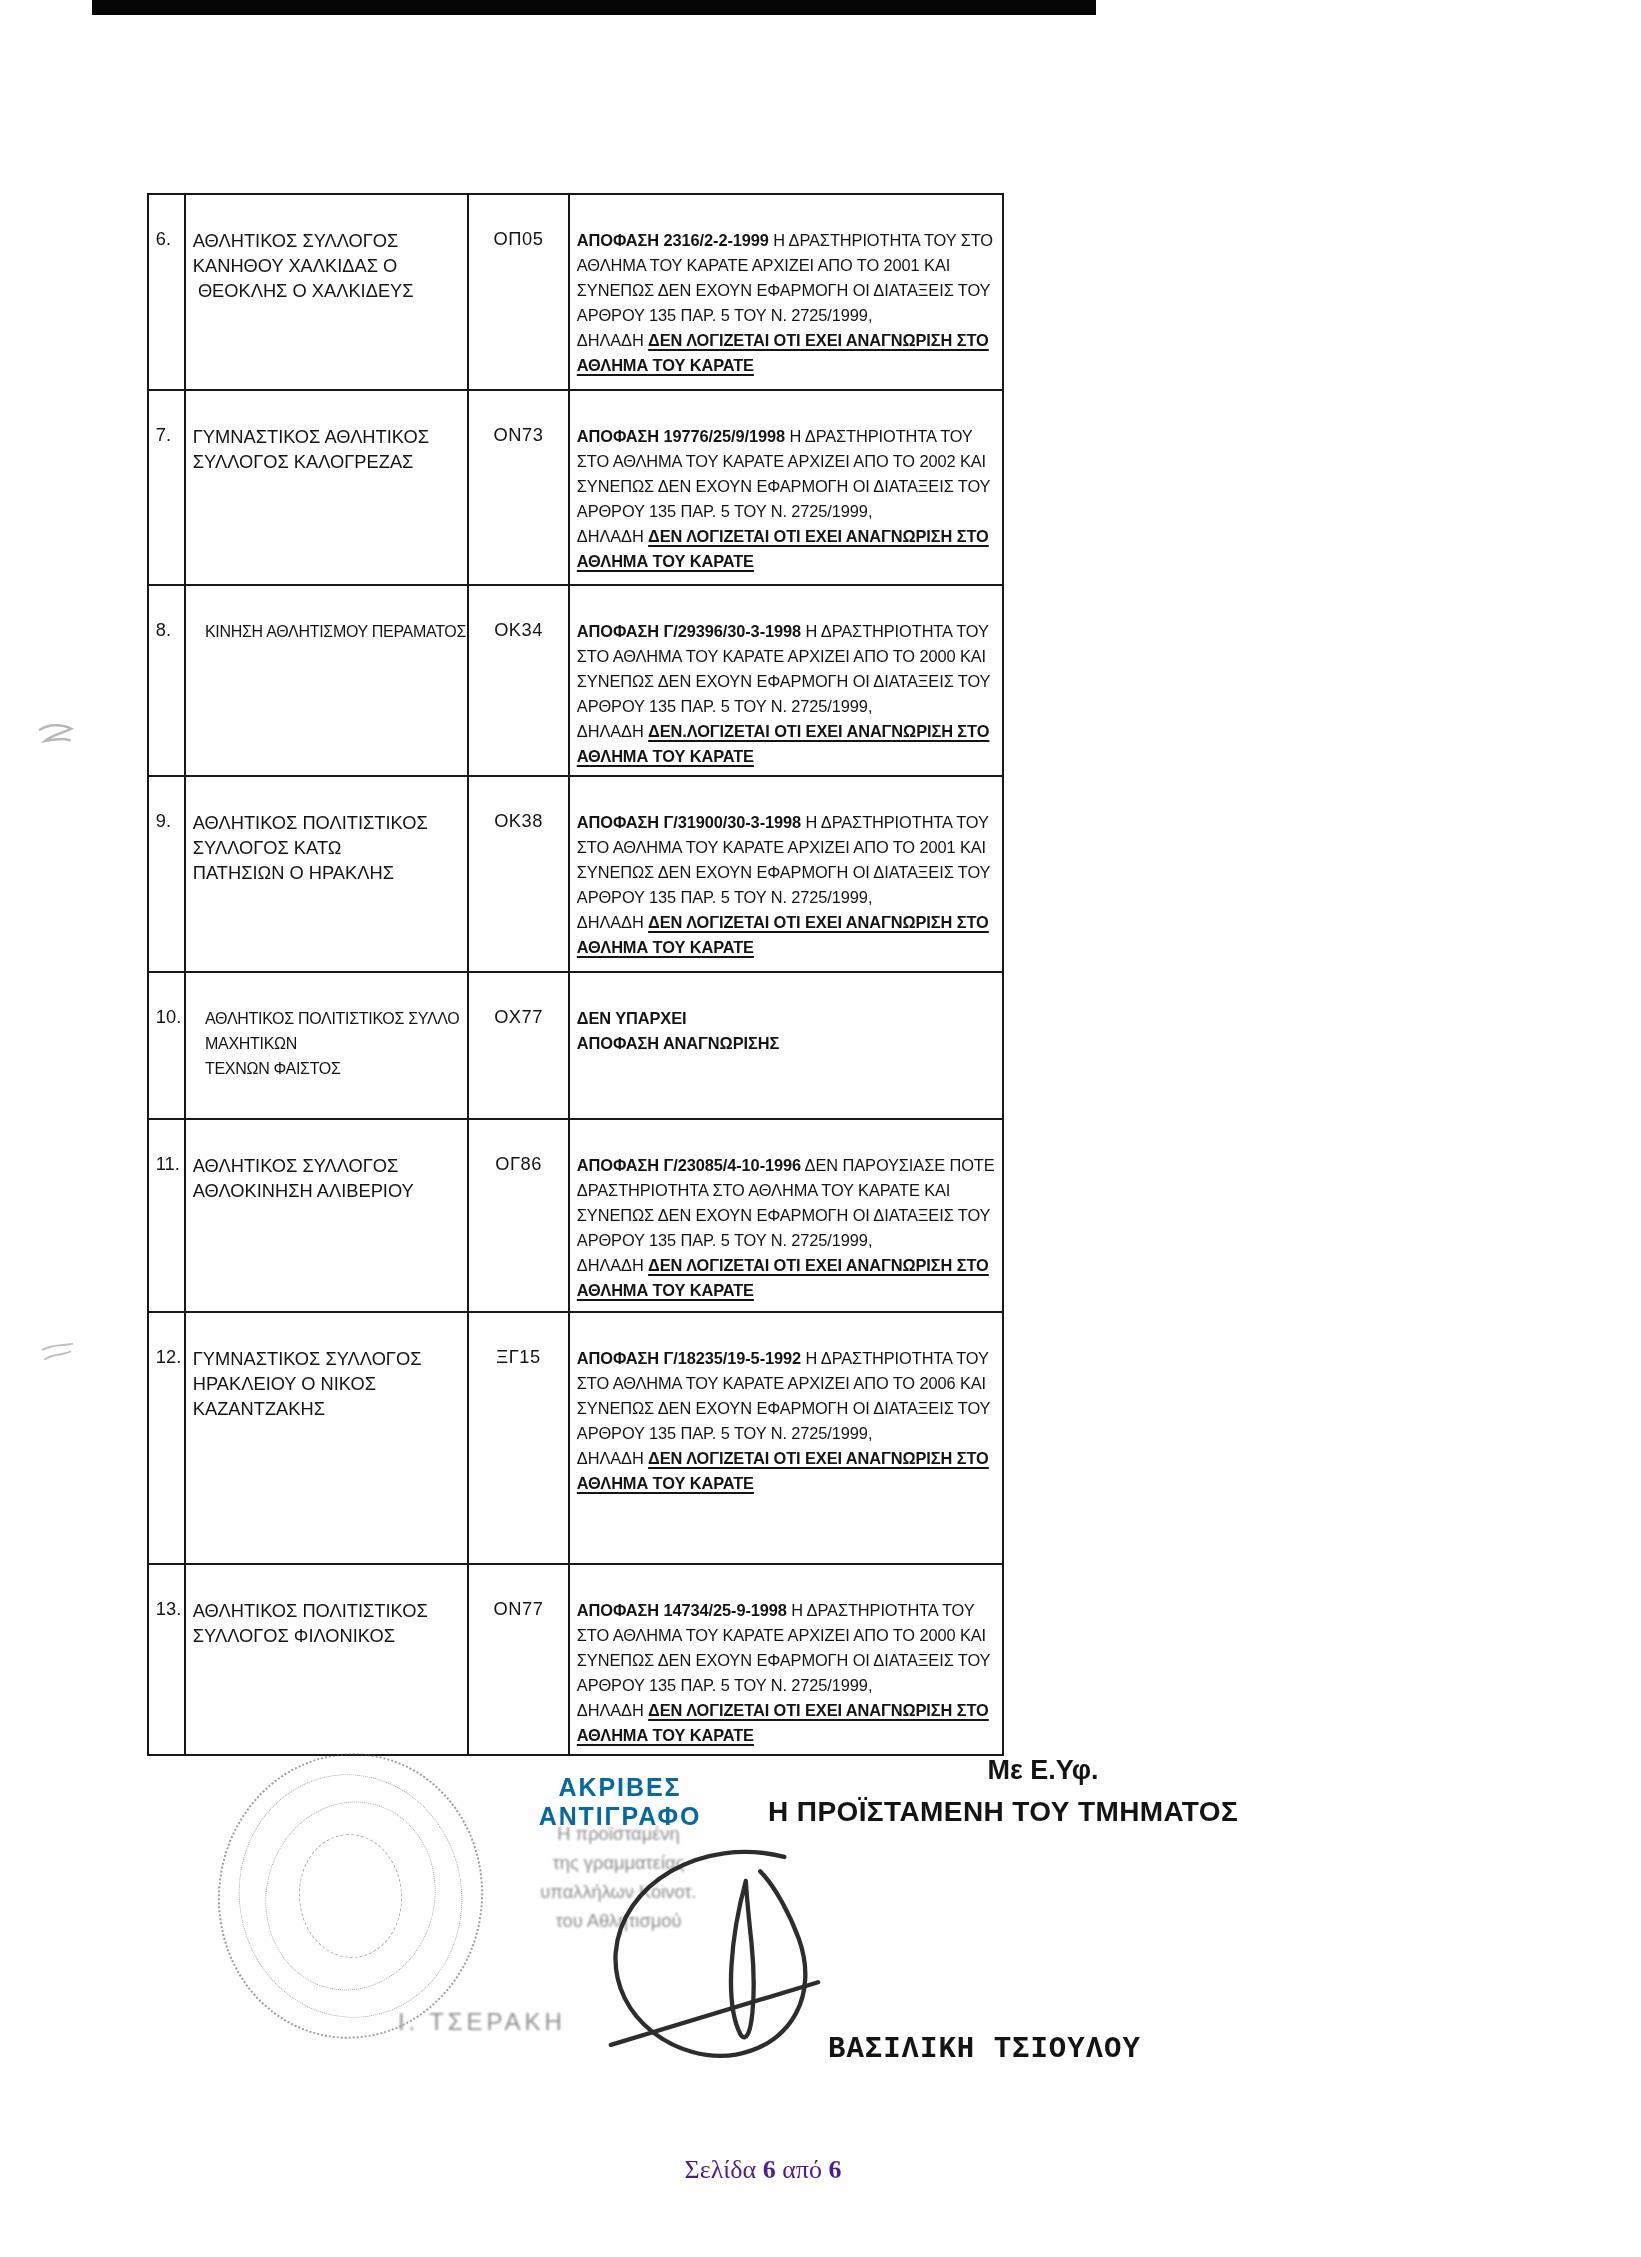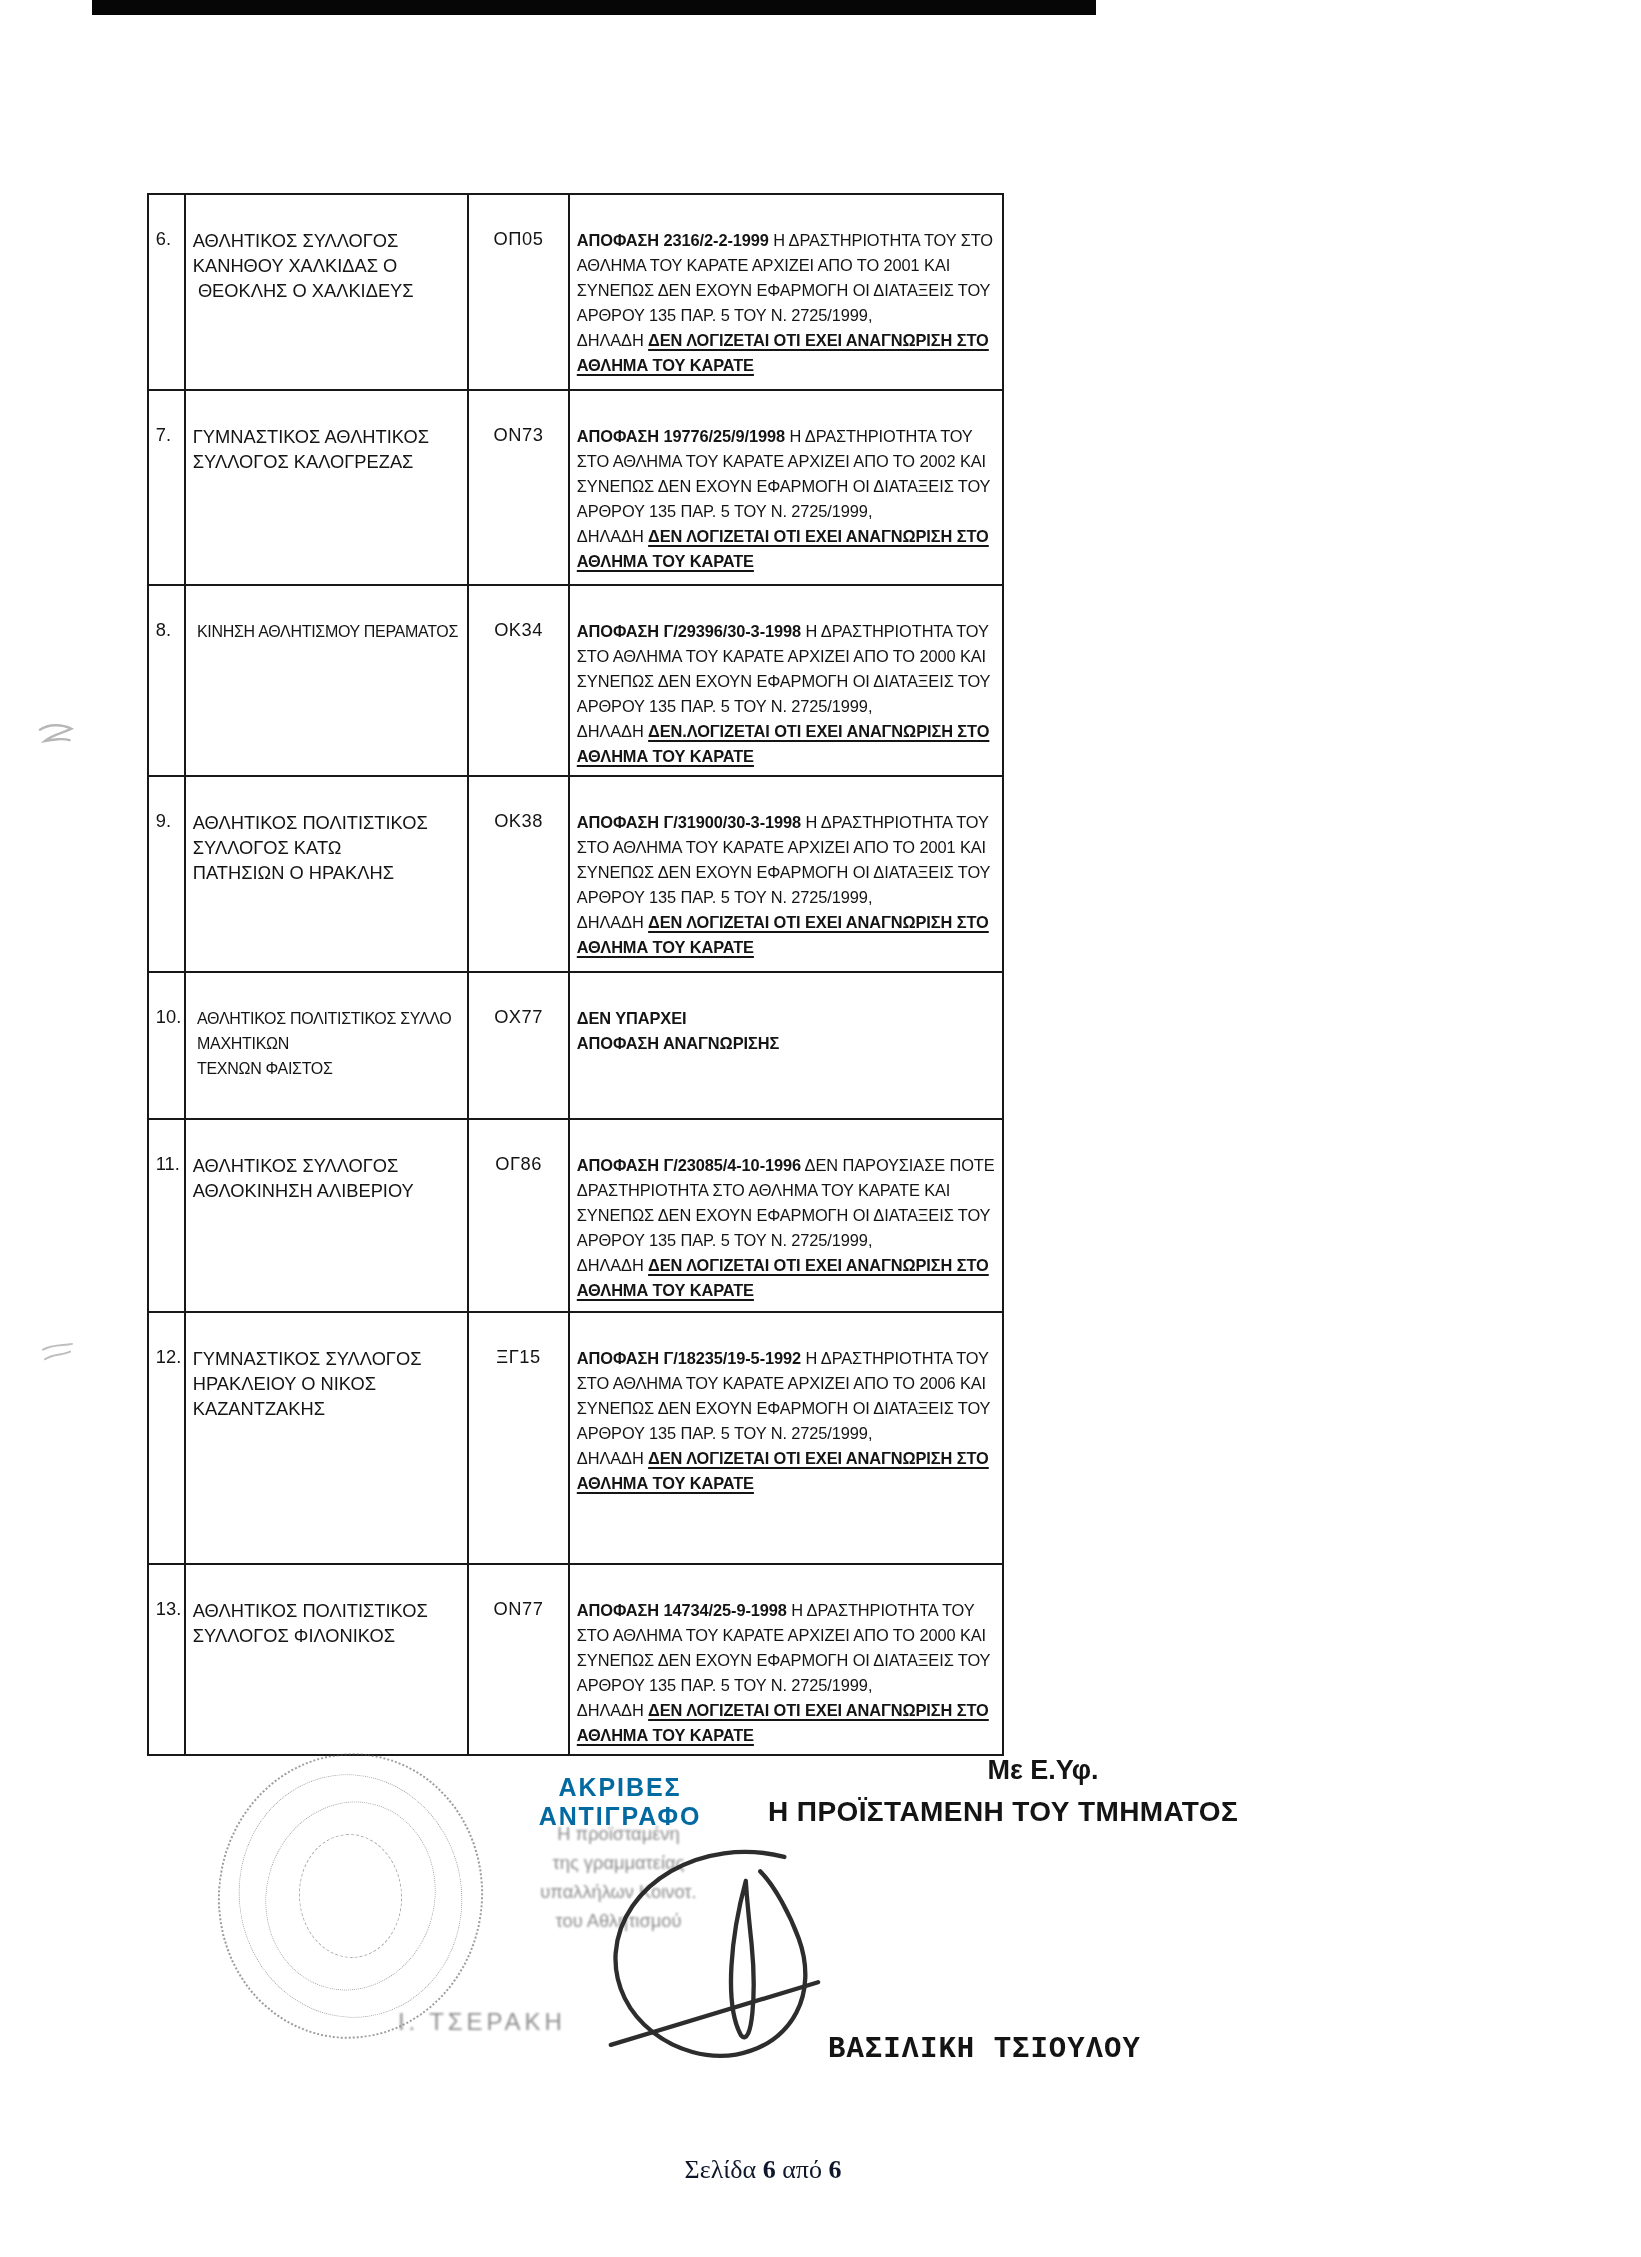--- a/index.html
+++ b/index.html
@@ -18,21 +18,21 @@
   table.clubs{
     position:absolute;left:147px;top:193px;width:855px;
     border-collapse:collapse;table-layout:fixed;
   }
   table.clubs td{
     border:2.9px solid #181818;vertical-align:top;
     padding:33px 6.8px 5.8px 6.8px;overflow:hidden;
   }
   td.num{font-size:18.3px;padding-left:4.8px;padding-right:0;}
   td.name{font-size:18.3px;line-height:25px;white-space:pre;}
-  td.name.cond{font-size:16px;letter-spacing:-0.3px;padding-left:11px;padding-right:1.9px;}
+  td.name.cond{font-size:16px;letter-spacing:-0.3px;padding-left:19px;padding-right:1.9px;}
   td.code{font-size:18.3px;text-align:center;padding-left:1.9px;padding-right:1.9px;letter-spacing:0.5px;}
   td.dec{font-size:16.4px;line-height:25px;letter-spacing:-0.1px;padding-left:7.7px;}
   .db{font-weight:700;white-space:pre-line;}
   .dl{display:block;}
   .bu{font-weight:700;text-decoration:underline;text-decoration-thickness:1.9px;text-underline-offset:2.9px;}
 
   
   .stamp{position:absolute;left:218px;top:1753px;width:265px;height:286px;opacity:.55;filter:blur(0.6px);}
   .stamp .ring{position:absolute;border-radius:50%;}
   .stamp .r1{inset:0;border:2.9px dotted #4e4e4e;transform:rotate(7deg);}
@@ -54,21 +54,21 @@
   }
 
   .signature{position:absolute;left:577px;top:1828px;opacity:.92;}
 
   .meyf{position:absolute;left:840px;top:1755px;width:406px;text-align:center;font-size:27px;font-weight:700;}
   .proist{position:absolute;left:768px;top:1796px;width:565px;font-size:28px;font-weight:700;letter-spacing:0.4px;}
   .vasiliki{position:absolute;left:828px;top:2033px;font-size:29px;font-weight:700;letter-spacing:1px;font-family:Liberation Mono, monospace;}
 
   .pagefooter{
     position:absolute;left:0;top:2155px;width:1526px;text-align:center;
-    font-family:"Liberation Serif",serif;font-size:26px;color:#0f172a;
+    font-family:"Liberation Serif",serif;font-size:26px;color:#4c1d95;
   }
   .pagefooter .b{font-weight:700;}
 </style>
 </head>
 <body>
 
 <div class="page">
 
   <div class="topbar"></div>
 

